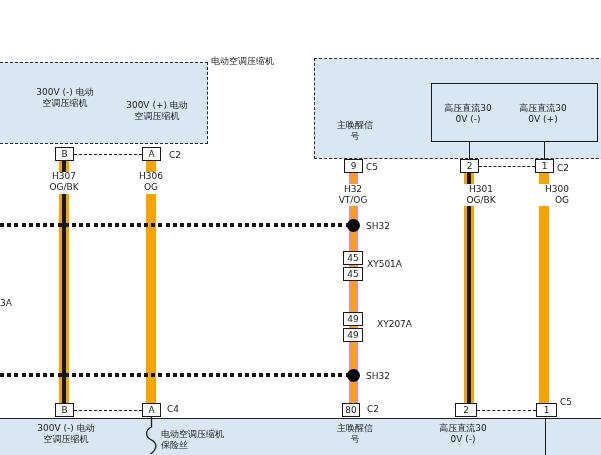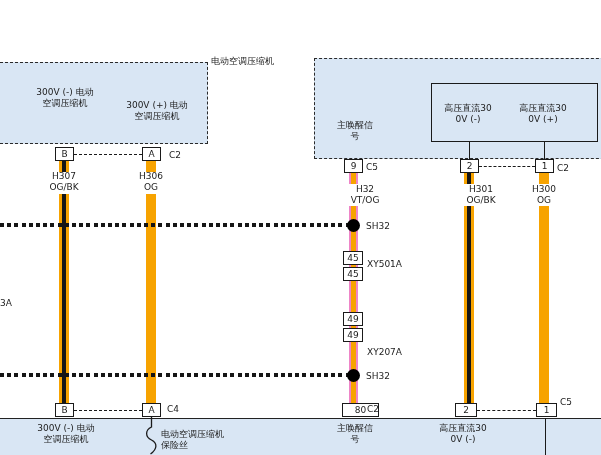--- a/index.html
+++ b/index.html
@@ -56,62 +56,62 @@
   <div class="wire wire-vtog" style="left:349px;top:206px;height:197px;"></div>
   <div class="wire wire-ogbk" style="left:464px;top:173px;height:11px;"></div>
   <div class="wire wire-ogbk" style="left:464px;top:206px;height:197px;"></div>
   <div class="wire wire-og" style="left:539px;top:173px;height:11px;"></div>
   <div class="wire wire-og" style="left:539px;top:206px;height:197px;"></div>
 
   <div class="lbl center" style="left:39px;top:171px;width:50px;">H307
 OG/BK</div>
   <div class="lbl center" style="left:126px;top:171px;width:50px;">H306
 OG</div>
-  <div class="lbl center" style="left:340px;top:184px;width:50px;">H32
+  <div class="lbl center" style="left:328px;top:184px;width:50px;">H32
 VT/OG</div>
   <div class="lbl center" style="left:456px;top:184px;width:50px;">H301
 OG/BK</div>
-  <div class="lbl center" style="left:519px;top:184px;width:50px;">H300
+  <div class="lbl center" style="left:519px;top:184px;width:50px;text-align:right;">H300
 OG</div>
 
   <div class="dotline" style="left:0;top:223px;width:349px;"></div>
   <div class="dotline" style="left:0;top:373px;width:349px;"></div>
 
   <div class="splice" style="left:347px;top:219px;"></div>
   <div class="lbl" style="left:366px;top:221px;width:40px;">SH32</div>
   <div class="splice" style="left:347px;top:369px;"></div>
   <div class="lbl" style="left:366px;top:371px;width:40px;">SH32</div>
 
   <div class="pin" style="left:343px;top:251px;width:20px;">45</div>
   <div class="pin" style="left:343px;top:267px;width:20px;">45</div>
   <div class="lbl" style="left:367px;top:259px;width:50px;">XY501A</div>
   <div class="pin" style="left:343px;top:312px;width:20px;">49</div>
   <div class="pin" style="left:343px;top:328px;width:20px;">49</div>
-  <div class="lbl" style="left:367px;top:319px;width:50px;margin-top:28px;">XY207A</div>
+  <div class="lbl" style="left:377px;top:319px;width:50px;">XY207A</div>
 
   <div class="lbl" style="left:0;top:298px;width:20px;">3A</div>
 
   <div class="pin" style="left:55px;top:147px;">B</div>
   <div class="pin" style="left:142px;top:147px;">A</div>
   <div class="dash-h" style="left:74px;top:154px;width:68px;"></div>
   <div class="lbl" style="left:169px;top:150px;width:24px;">C2</div>
 
   <div class="pin" style="left:344px;top:159px;">9</div>
   <div class="lbl" style="left:366px;top:162px;width:24px;">C5</div>
   <div class="pin" style="left:460px;top:159px;">2</div>
   <div class="pin" style="left:535px;top:159px;">1</div>
   <div class="dash-h" style="left:479px;top:166px;width:56px;"></div>
   <div class="lbl" style="left:557px;top:163px;width:24px;">C2</div>
 
   <div class="pin" style="left:55px;top:403px;">B</div>
   <div class="pin" style="left:142px;top:403px;">A</div>
   <div class="dash-h" style="left:74px;top:410px;width:68px;"></div>
   <div class="lbl" style="left:167px;top:404px;width:24px;">C4</div>
 
-  <div class="pin" style="left:342px;top:403px;width:37px;">80</div>
+  <div class="pin" style="left:342px;top:403px;width:18px;">80</div>
   <div class="lbl" style="left:367px;top:404px;width:24px;">C2</div>
   <div class="pin" style="left:455px;top:403px;width:22px;">2</div>
   <div class="pin" style="left:536px;top:403px;width:21px;">1</div>
   <div class="dash-h" style="left:477px;top:410px;width:59px;"></div>
   <div class="lbl" style="left:560px;top:397px;width:24px;">C5</div>
 
   <div class="band"></div>
   <div class="lbl center" style="left:21px;top:423px;width:90px;">300V (-) 电动
 空调压缩机</div>
   <div class="lbl" style="left:161px;top:429px;width:85px;">电动空调压缩机

